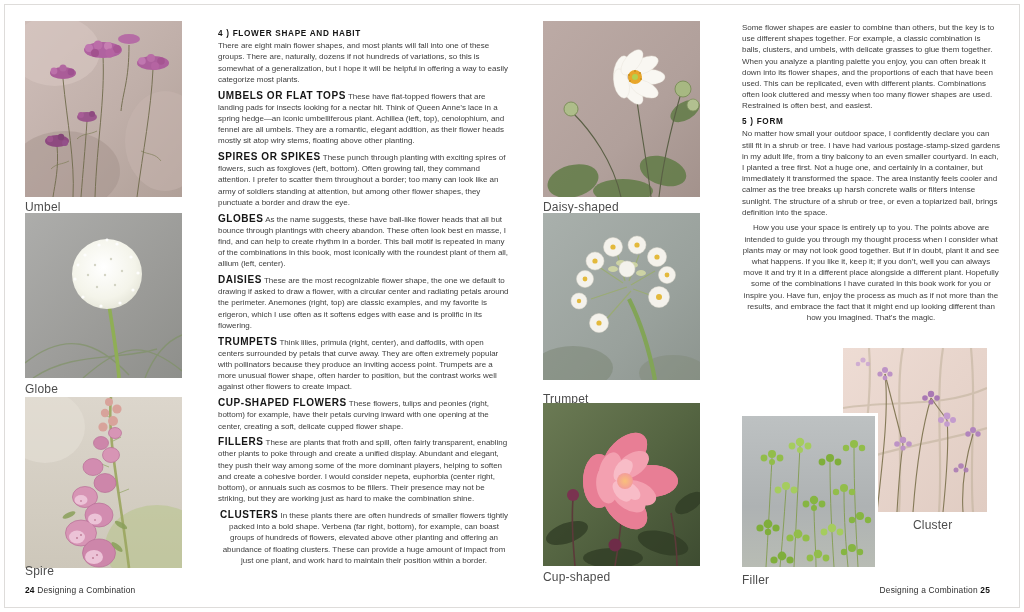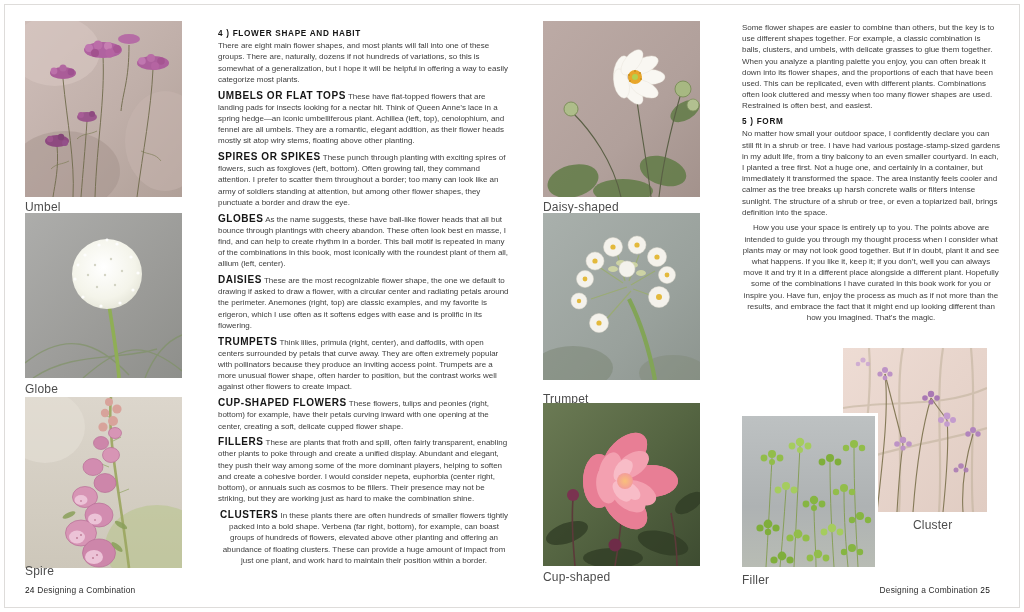--- a/index.html
+++ b/index.html
@@ -10,21 +10,21 @@
   .frame{position:absolute;left:4px;top:4px;width:1014px;height:602px;border:1px solid #dedcda;pointer-events:none;}
   .photo{position:absolute;overflow:hidden;background:#ccc;}
   .photo svg{display:block;width:100%;height:100%;}
   .cap{position:absolute;font-size:12px;color:#4c4c4c;letter-spacing:.2px;}
   .textcol{position:absolute;font-size:8px;line-height:11.2px;letter-spacing:-0.03px;color:#3e3e3e;}
   .textcol p{margin:0 0 4.5px 0;}
   .textcol p:last-child{margin-bottom:0;text-align:center;}
   .heading{font-size:8.2px;font-weight:bold;color:#141414;letter-spacing:.7px;margin:0 0 1px 0;}
   .term{font-weight:bold;color:#161616;letter-spacing:.55px;font-size:10px;}
   .footer{position:absolute;top:585px;font-size:8.4px;color:#2e2e2e;letter-spacing:.2px;}
-  .footer .pagenum{font-weight:normal;color:#111;}
+  .footer .pagenum{font-weight:bold;color:#111;}
   .footer-right{text-align:right;}
   .overlap{box-shadow:0 0 0 3px #ffffff;}
 </style>
 </head>
 <body>
 
 <div class="frame"></div>
 
 <div>
 

